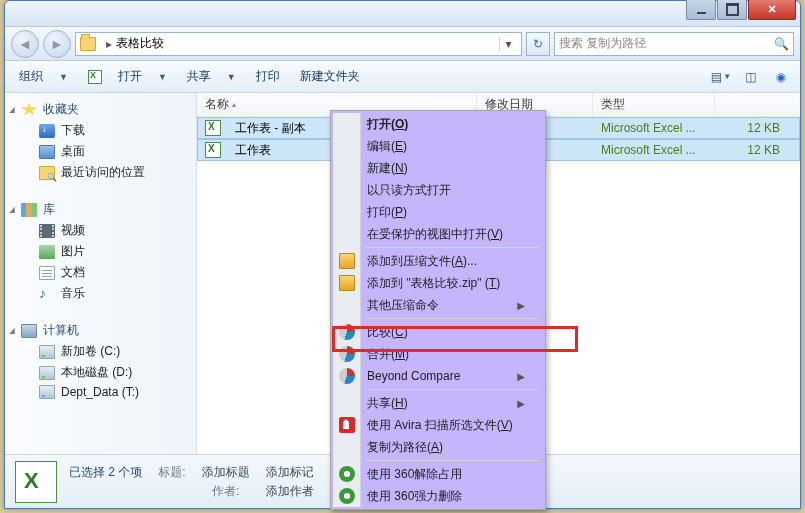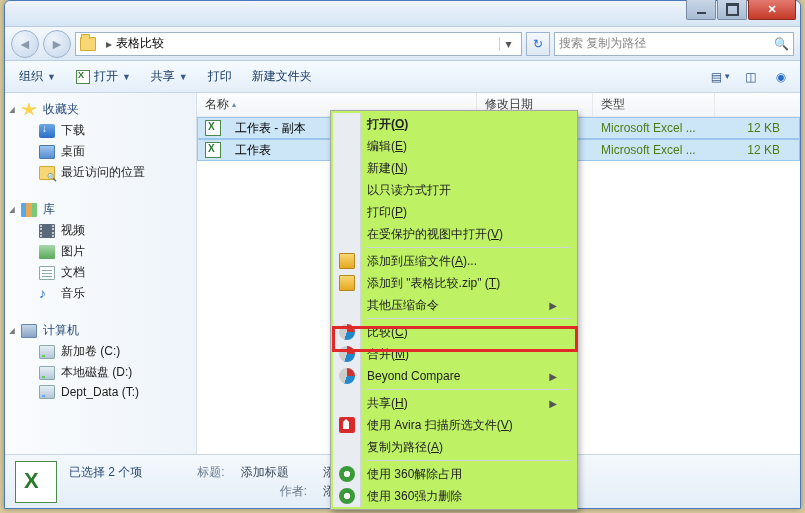--- a/index.html
+++ b/index.html
@@ -43,21 +43,21 @@
 .addressbar .sep { color:#555; margin: 0 4px; }
 .addressbar .dd { margin-left:auto; width:18px; text-align:center; color:#555; border-left:1px solid #c5d6ea; }
 .refresh { width:24px; height:24px; border:1px solid #9db4cf; background:linear-gradient(#f4f8fc,#dde8f4); display:flex; align-items:center; justify-content:center; color:#2a6dc9; }
 .searchbox { width: 240px; height:24px; border:1px solid #9db4cf; background:#fff; display:flex; align-items:center; padding:0 4px; color:#888; }
 .searchbox .mag { margin-left:auto; color:#6b88a8; }
 
 .toolbar {
   height: 32px; background: linear-gradient(#f6fbff, #e4eef8);
   border-bottom:1px solid #c9d6e6; display:flex; align-items:center; padding:0 6px; gap:4px;
 }
-.tbtn { padding:3px 8px; display:flex; align-items:center; gap:4px; color:#1a3b66; border-radius:2px; }
+.tbtn { padding:3px 8px; display:flex; align-items:center; gap:16px; color:#1a3b66; border-radius:2px; }
 .tbtn .dd { font-size:9px; color:#4a6; color:#3b5c88; }
 .excel-mini { width:14px; height:14px; background:#fff; border:1px solid #4a8a4a; position:relative; }
 .excel-mini::after { content:'X'; position:absolute; left:1px; top:-1px; font-size:9px; color:#2a7a2a; font-weight:bold; }
 .toolbar .spacer { flex:1; }
 .viewbtn { width:26px; height:22px; border:1px solid transparent; display:flex; align-items:center; justify-content:center; color:#3b5c88; border-radius:2px; }
 .viewbtn .dd { font-size:8px; margin-left:1px; }
 
 .body { display:flex; height: calc(100% - 26px - 34px - 32px - 54px); }
 
 .sidebar { width: 192px; background: linear-gradient(90deg, #fafcfe, #eef4fa); border-right:1px solid #d6e0ea; padding:6px 2px; overflow:hidden; }
@@ -90,22 +90,22 @@
 .col.sorted::after { content:'▴'; font-size:8px; color:#6a88a8; }
 .filelist { }
 .row { height:22px; display:flex; align-items:center; }
 .row.sel { background:#cde6f7; outline:1px solid #9cc5ea; outline-offset:-1px; }
 .cell { padding:0 8px; display:flex; align-items:center; gap:14px; overflow:hidden; white-space:nowrap; }
 .cell.type, .cell.size { color:#4d7c0f; }
 .excel-ico { width:16px; height:16px; background:#fff; border:1px solid #4a8a4a; position:relative; flex:0 0 16px; }
 .excel-ico::after { content:'X'; position:absolute; left:2px; top:0; font-size:10px; color:#2a7a2a; font-weight:bold; }
 
 .ctxmenu {
-  position:absolute; left:330px; top:110px; width:248px;
-  background:#bef264; border:1px solid #a6a6a6; box-shadow:2px 3px 6px rgba(0,0,0,.3);
+  position:absolute; left:330px; top:110px; width:216px;
+  background:#c4b5fd; border:1px solid #a6a6a6; box-shadow:2px 3px 6px rgba(0,0,0,.3);
   padding:2px; z-index:50;
 }
 .ctxmenu .gutter { position:absolute; left:2px; top:2px; bottom:2px; width:28px; background:#e9edf2; border-right:1px solid #d0d5db; }
 .mi { position:relative; height:22px; display:flex; align-items:center; padding-left:34px; padding-right:18px; color:#222; z-index:1; }
 .mi .sub { margin-left:auto; font-size:10px; color:#555; }
 .mi u { text-decoration:underline; }
 .mi .mico { position:absolute; left:6px; width:16px; height:16px; display:flex; align-items:center; justify-content:center; }
 .msep { position:relative; height:5px; z-index:1; }
 .msep::after { content:''; position:absolute; left:32px; right:4px; top:2px; height:1px; background:#d0d5db; }
 .ico-zip { background:linear-gradient(#f7d774,#e6a81f); border:1px solid #b5861a; border-radius:1px; }
@@ -116,21 +116,21 @@
 
 .highlight-box { position:absolute; border:3px solid #e02a2a; pointer-events:none; z-index:60; }
 
 .statusbar {
   height:54px; background:linear-gradient(#f4f8fc,#e4eef8); border-top:1px solid #c9d6e6;
   display:flex; align-items:center; padding:4px 10px; gap:12px;
 }
 .statusbar .big-ico { width:42px; height:42px; background:#fff; border:1px solid #4a8a4a; position:relative; }
 .statusbar .big-ico::after { content:'X'; position:absolute; left:8px; top:6px; font-size:22px; color:#2a7a2a; font-weight:bold; }
 .status-grid { display:grid; grid-template-columns:auto auto auto auto; column-gap:16px; row-gap:2px; color:#555; }
-.status-grid .lbl { color:#6a7a8a; text-align:center;margin-left:39px; }
+.status-grid .lbl { color:#6a7a8a; text-align:center; }
 .status-grid .val { color:#3a4a5a; }
 .status-title { color:#2a4a7a; grid-column:1; }
 </style>
 </head>
 <body>
 
 <div class="window">
 
   <div class="titlebar">
     <div class="winbtns">

